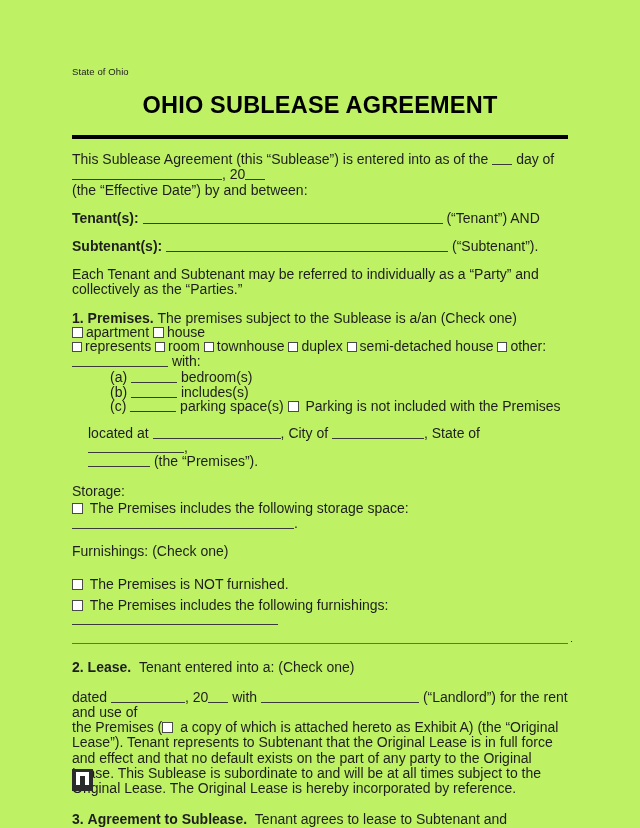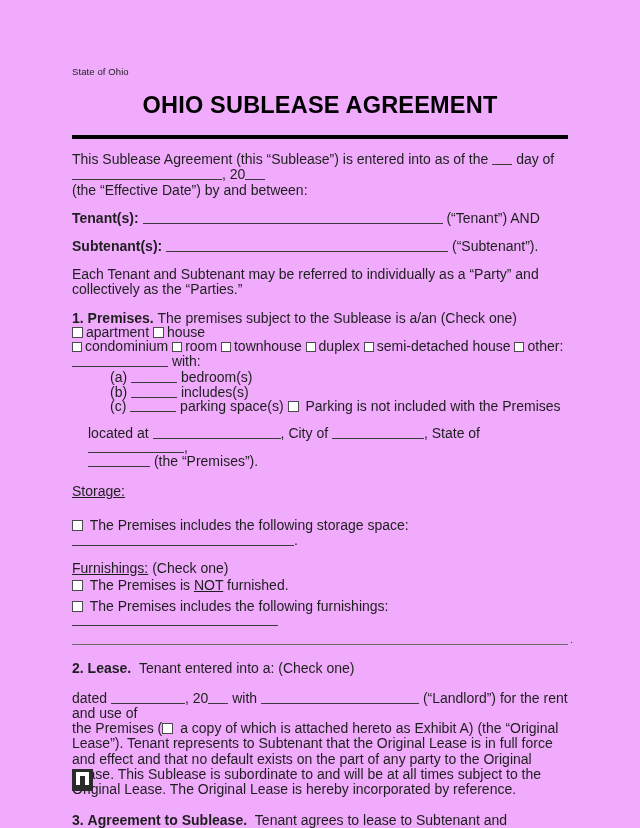--- a/index.html
+++ b/index.html
@@ -11,21 +11,21 @@
     width: 640px;
     height: 828px;
     font-family: "Liberation Sans", sans-serif;
     color: #1a1a1a;
     overflow: hidden;
   }
   .page {
     position: relative;
     width: 640px;
     height: 828px;
-    background: #f0abfc;
+    background: #bef264;
     box-sizing: border-box;
     padding: 66px 72px 0 72px;
   }
   .state-line {
     font-size: 9.5px;
     color: #222;
     letter-spacing: 0.1px;
     margin: 0 0 12px 0;
     line-height: 1.2;
   }
@@ -48,21 +48,21 @@
   .body-text {
     font-size: 14px;
     line-height: 15.2px;
     color: #1e1e1e;
     margin: 0;
   }
   .blk { margin-top: 13px; }
   .blk-sm { margin-top: 9px; }
   .blk-lg { margin-top: 17px; }
   b, .bold { font-weight: bold; }
-  .u { text-decoration: underline; }
+  .u { }
 
   
   .fill {
     display: inline-block;
     border-bottom: 1px solid #3a3a3a;
     vertical-align: baseline;
     height: 10px;
     margin-bottom: -1px;
   }
   .f-xxs { width: 20px; }
@@ -186,21 +186,21 @@
   </p>
 
   <p class="body-text blk">Each Tenant and Subtenant may be referred to individually as a “Party” and collectively as the “Parties.”</p>
 
   <p class="body-text blk row-tight">
     <span class="bold">1.</span>
     <span class="bold">Premises.</span>
     <span>The premises subject to the Sublease is a/an (Check one)</span>
     <span class="nowrap"><span class="cb cb-lg"></span><span>apartment</span></span>
     <span class="nowrap"><span class="cb cb-lg"></span><span>house</span></span><br>
-    <span class="nowrap"><span class="cb"></span><span>condominium</span></span>
+    <span class="nowrap"><span class="cb"></span><span>represents</span></span>
     <span class="nowrap"><span class="cb"></span><span>room</span></span>
     <span class="nowrap"><span class="cb"></span><span>townhouse</span></span>
     <span class="nowrap"><span class="cb"></span><span>duplex</span></span>
     <span class="nowrap"><span class="cb"></span><span>semi-detached house</span></span>
     <span class="nowrap"><span class="cb"></span><span>other:</span></span><br>
     <span class="fill f-m"></span>
     <span>with:</span>
   </p>
 
   <p class="body-text indent-abc row-tight" style="margin-top:2px;">
@@ -222,31 +222,31 @@
     <span class="fill f-located"></span><span>, City of</span>
     <span class="fill f-city"></span><span>, State of</span>
     <span class="fill f-state"></span><span>,</span><br>
     <span class="fill f-zip"></span>
     <span>(the “Premises”).</span>
   </p>
 
   <p class="body-text storage-head row-tight">
     <span class="u">Storage:</span>
   </p>
-  <p class="body-text row-tight" style="margin-top:20px;">
+  <p class="body-text row-tight" style="margin-top:3px;">
     <span class="cb cb-lg"></span>
     <span>The Premises includes the following storage space:</span>
     <span class="fill f-storage"></span><span>.</span>
   </p>
 
   <p class="body-text furnish-head row-tight">
     <span class="u">Furnishings:</span>
     <span>(Check one)</span>
   </p>
-  <p class="body-text row-tight" style="margin-top:3px;">
+  <p class="body-text row-tight" style="margin-top:19px;">
     <span class="cb cb-lg"></span>
     <span>The Premises is</span>
     <span class="u">NOT</span>
     <span>furnished.</span>
   </p>
   <p class="body-text row-tight" style="margin-top:6px;">
     <span class="cb cb-lg"></span>
     <span>The Premises includes the following furnishings:</span>
     <span class="fill f-furnish"></span>
   </p>

